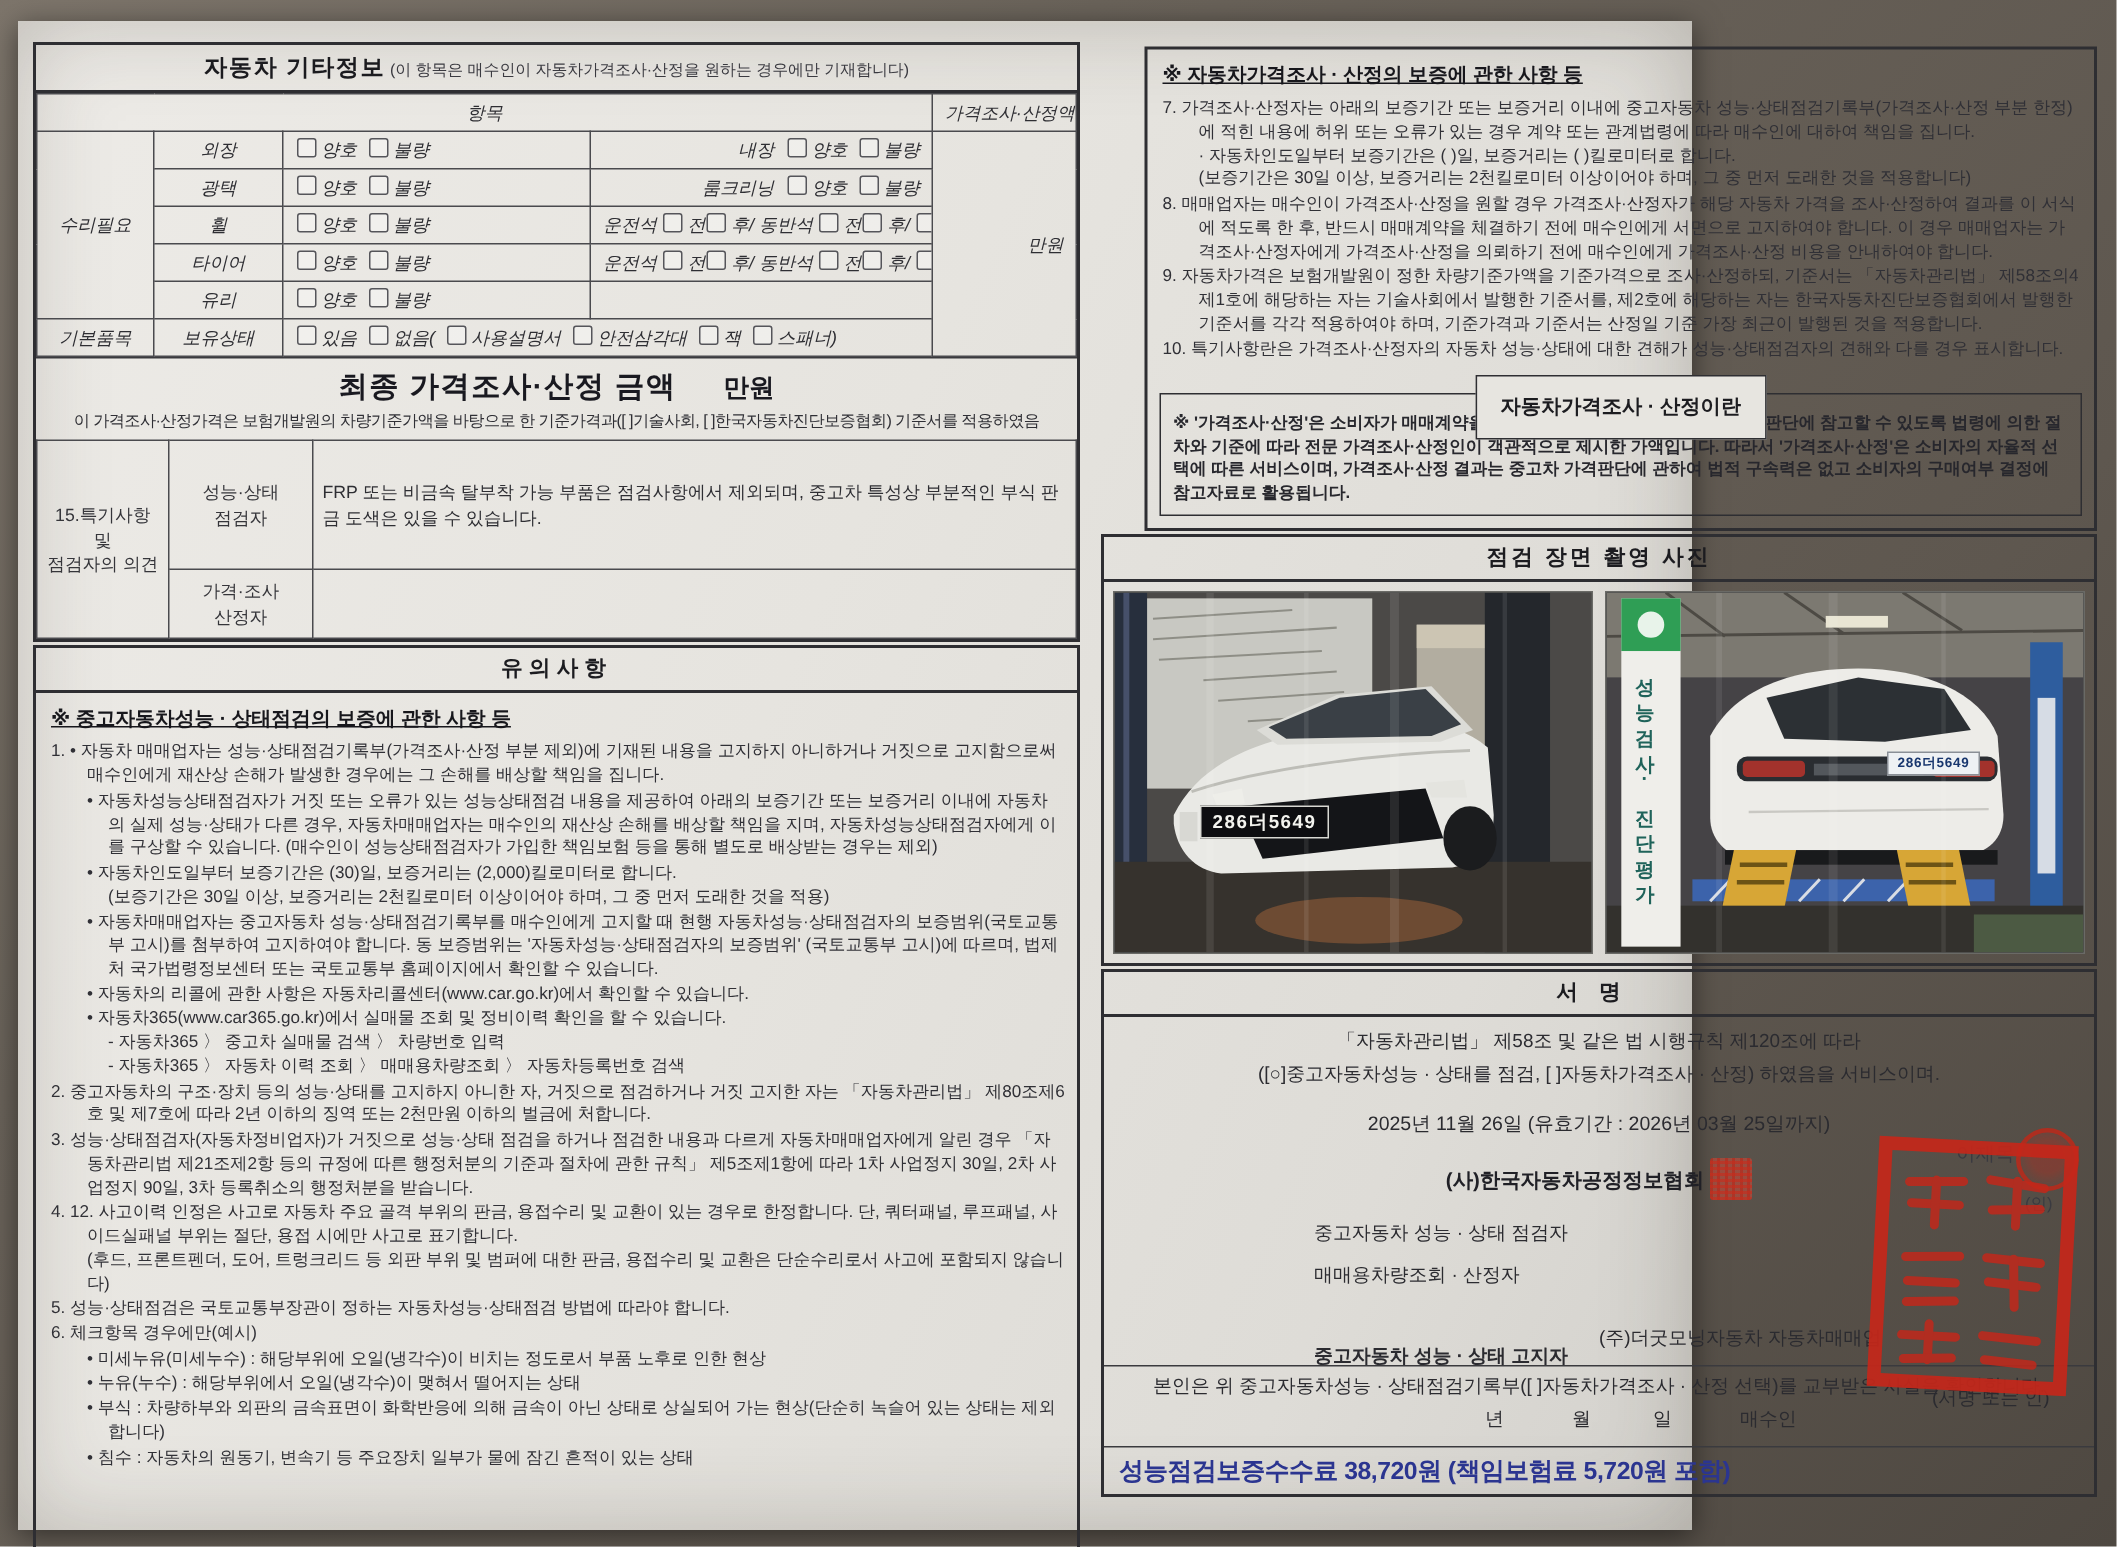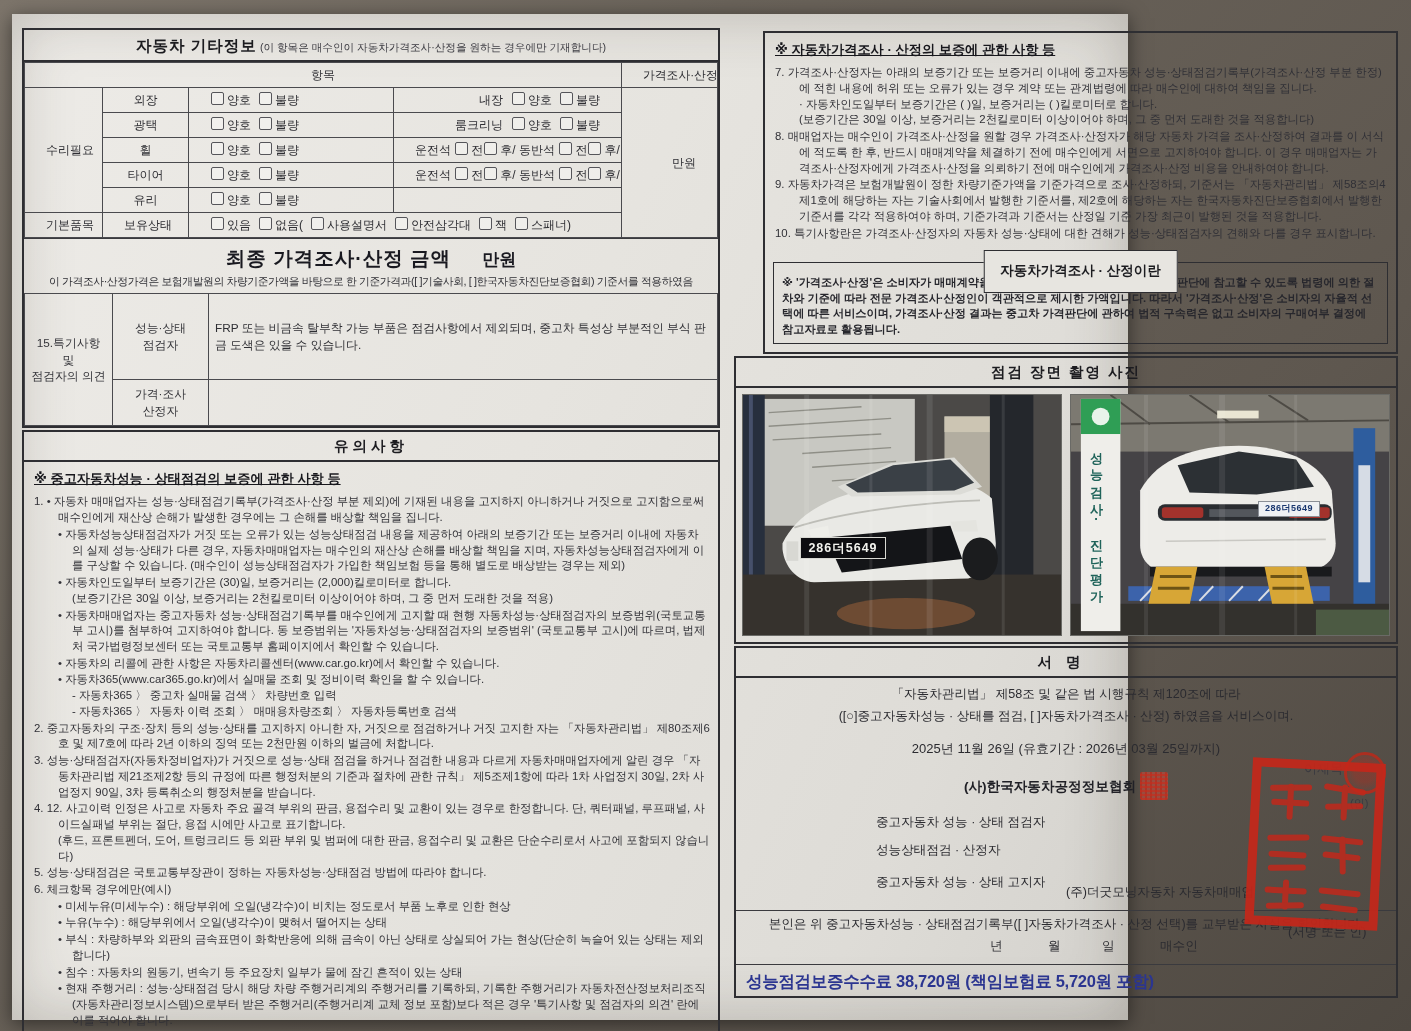--- a/index.html
+++ b/index.html
@@ -9,22 +9,22 @@
     background:linear-gradient(115deg,#edebe7 0%,#e6e4df 45%,#dedcd7 80%,#d3d1cc 100%);
     box-shadow:inset 0 0 60px rgba(60,50,40,.25), 0 4px 18px rgba(0,0,0,.5);
     color:#35353a;font-size:11.4px;line-height:1.38;}
   .col-left{position:absolute;left:10px;top:14px;width:698px;}
   .col-right{position:absolute;left:722px;top:17px;width:664px;}
   .box{border:2.5px solid #2e2e32;background:transparent;box-sizing:border-box;}
   .sec-head{text-align:center;font-weight:bold;font-size:14.5px;color:#1c1c20;
     border-bottom:2px solid #2e2e32;padding:4px 0;letter-spacing:4px;}
   
   table.grid{border-collapse:collapse;width:100%;table-layout:fixed;}
-  table.grid td{border:1.4px solid #4a4a4e;padding:2px 21px;font-size:12px;color:#2e2e33;
-    height:25px;box-sizing:border-box;white-space:nowrap;overflow:hidden;}
+  table.grid td{border:1.4px solid #4a4a4e;padding:2px 8px;font-size:12px;color:#2e2e33;
+    height:25px;box-sizing:border-box;white-space:nowrap;overflow:hidden;font-style:italic;}
   .title-row{text-align:center;padding:5px 2px 4px;border-bottom:2px solid #2e2e32;white-space:nowrap;}
   .t1{font-weight:bold;font-size:15.5px;color:#1b1b1f;letter-spacing:1px;}
   .t2{font-size:10.6px;color:#3a3a40;}
   td.hd{text-align:center;font-size:12.5px;color:#26262b;}
   td.lblA{text-align:center;font-size:12.5px;}
   td.lblB{text-align:center;font-size:12.3px;}
   td.amt{vertical-align:middle;text-align:right;font-size:13px;padding-right:10px;}
   .cb{display:inline-block;width:11px;height:11px;border:1.4px solid #55555a;border-radius:2px;
     vertical-align:-1px;margin:0 3px 0 1px;background:rgba(255,255,255,.35);}
   .cbl{margin-right:7px;}
@@ -188,21 +188,20 @@
         <div class="itm"><span class="mk">2.</span> <span>중고자동차의 구조·장치 등의 성능·상태를 고지하지 아니한 자, 거짓으로 점검하거나 거짓 고지한 자는 「자동차관리법」 제80조제6호 및 제7호에 따라 2년 이하의 징역 또는 2천만원 이하의 벌금에 처합니다.</span></div>
         <div class="itm"><span class="mk">3.</span> <span>성능·상태점검자(자동차정비업자)가 거짓으로 성능·상태 점검을 하거나 점검한 내용과 다르게 자동차매매업자에게 알린 경우 「자동차관리법 제21조제2항 등의 규정에 따른 행정처분의 기준과 절차에 관한 규칙」 제5조제1항에 따라 1차 사업정지 30일, 2차 사업정지 90일, 3차 등록취소의 행정처분을 받습니다.</span></div>
         <div class="itm"><span class="mk">4.</span> <span>12. 사고이력 인정은 사고로 자동차 주요 골격 부위의 판금, 용접수리 및 교환이 있는 경우로 한정합니다. 단, 쿼터패널, 루프패널, 사이드실패널 부위는 절단, 용접 시에만 사고로 표기합니다.
 (후드, 프론트펜더, 도어, 트렁크리드 등 외판 부위 및 범퍼에 대한 판금, 용접수리 및 교환은 단순수리로서 사고에 포함되지 않습니다)</span></div>
         <div class="itm"><span class="mk">5.</span> <span>성능·상태점검은 국토교통부장관이 정하는 자동차성능·상태점검 방법에 따라야 합니다.</span></div>
         <div class="itm"><span class="mk">6.</span> <span>체크항목 경우에만(예시)</span></div>
         <div class="itm lv2"><span class="mk">•</span> <span>미세누유(미세누수) : 해당부위에 오일(냉각수)이 비치는 정도로서 부품 노후로 인한 현상</span></div>
         <div class="itm lv2"><span class="mk">•</span> <span>누유(누수) : 해당부위에서 오일(냉각수)이 맺혀서 떨어지는 상태</span></div>
         <div class="itm lv2"><span class="mk">•</span> <span>부식 : 차량하부와 외판의 금속표면이 화학반응에 의해 금속이 아닌 상태로 상실되어 가는 현상(단순히 녹슬어 있는 상태는 제외합니다)</span></div>
         <div class="itm lv2"><span class="mk">•</span> <span>침수 : 자동차의 원동기, 변속기 등 주요장치 일부가 물에 잠긴 흔적이 있는 상태</span></div>
-        <div class="itm lv2"><span class="mk">•</span> <span>현재 주행거리 : 성능·상태점검 당시 해당 차량 주행거리계의 주행거리를 기록하되, 기록한 주행거리가 자동차전산정보처리조직(자동차관리정보시스템)으로부터 받은 주행거리(주행거리계 교체 정보 포함)보다 적은 경우 '특기사항 및 점검자의 의견' 란에 이를 적어야 합니다.</span></div>
       </div>
     </section>
   </div>
 
   <div class="col-right">
 
     <section class="box" style="min-height:308px;margin-left:29px;">
       <div class="notice-body">
         <div class="subhead">※ 자동차가격조사 · 산정의 보증에 관한 사항 등</div>
         <div class="itm"><span class="mk">7.</span> <span>가격조사·산정자는 아래의 보증기간 또는 보증거리 이내에 중고자동차 성능·상태점검기록부(가격조사·산정 부분 한정)에 적힌 내용에 허위 또는 오류가 있는 경우 계약 또는 관계법령에 따라 매수인에 대하여 책임을 집니다.
@@ -325,22 +324,22 @@
 
       <div class="s-line" style="top:124px;font-weight:bold;font-size:13.6px;color:#202026;">
         <span>(사)한국자동차공정정보협회</span><span class="stamp-sq-small"></span>
       </div>
 
       <div class="name-tag" style="top:112px;left:568px;">이재목</div>
       <div class="stamp-round" style="top:104px;left:608px;"></div>
       <div class="name-tag" style="top:148px;left:614px;font-size:11px;">(인)</div>
 
       <div class="s-left" style="top:166px;left:140px;">중고자동차 성능 · 상태 점검자</div>
-      <div class="s-left" style="top:194px;left:140px;">성능상태점검 · 산정자</div>
-      <div class="s-left" style="top:226px;left:140px;">중고자동차 성능 · 상태 고지자</div>
+      <div class="s-left" style="top:194px;left:140px;">매매용차량조회 · 산정자</div>
+      <div class="s-left" style="top:248px;left:140px;font-weight:bold;">중고자동차 성능 · 상태 고지자</div>
       <div class="s-left" style="top:236px;left:330px;">(주)더굿모닝자동차 자동차매매업</div>
 
       <div class="stamp-big" style="top:112px;left:512px;">
         <svg width="134" height="168" viewBox="0 0 134 168">
           <rect x="5" y="5" width="124" height="158" fill="none" stroke="#c5271a" stroke-width="9"></rect>
           <g stroke="#c5271a" stroke-width="6" stroke-linecap="round" opacity="0.9">
             <line x1="22" y1="30" x2="58" y2="28"></line>
                 <line x1="24" y1="44" x2="56" y2="44"></line>
                 <line x1="40" y1="28" x2="40" y2="58"></line>
             <line x1="76" y1="26" x2="112" y2="30"></line>

